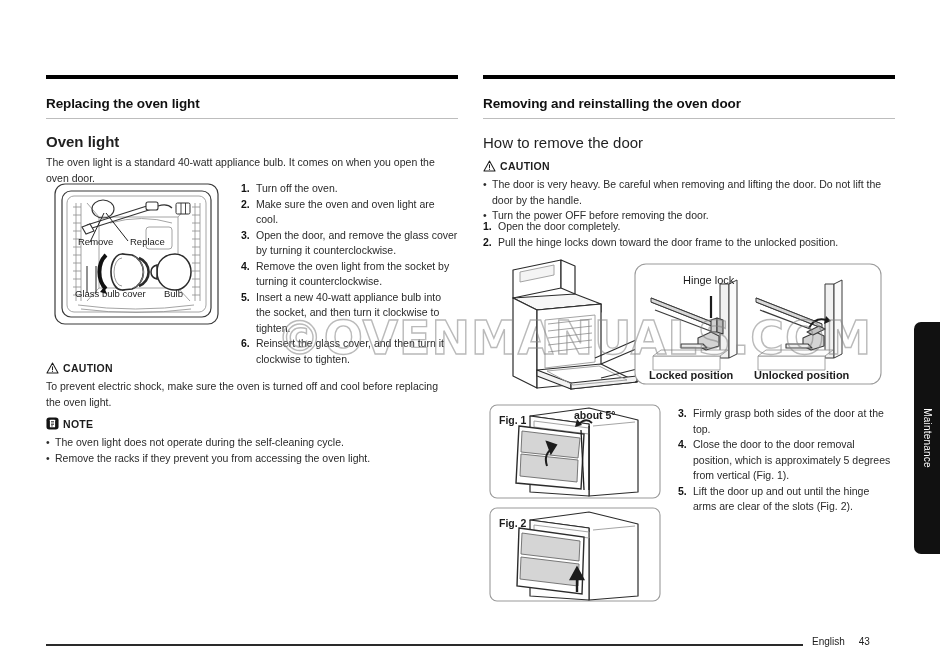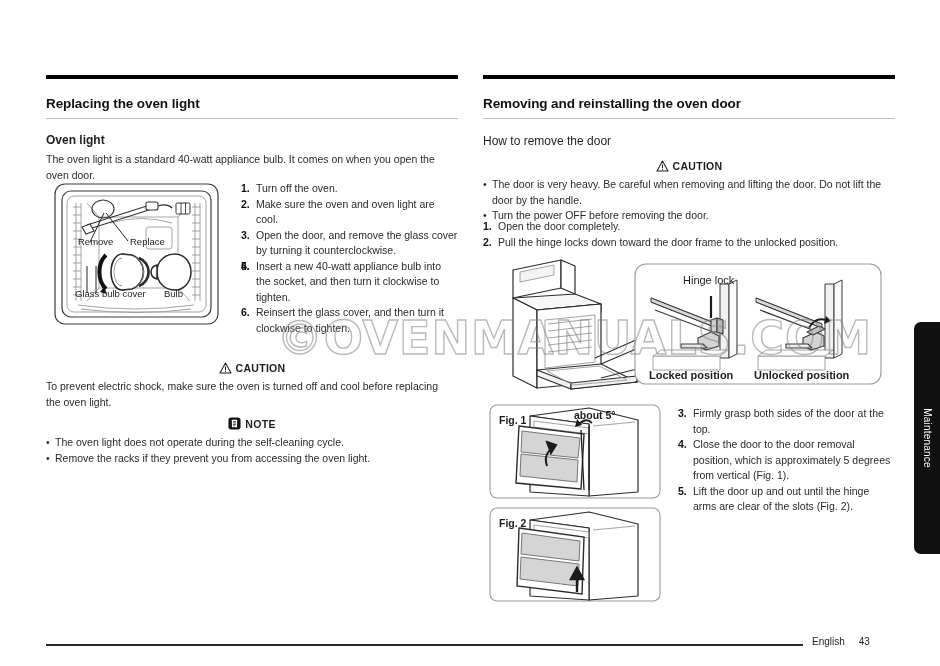--- a/index.html
+++ b/index.html
@@ -72,21 +72,21 @@
   .sec-rule {
     position: absolute;
     top: 118px;
     left: 0;
     width: 412px;
     height: 1px;
     background: #bdbdbd;
   }
 
   .sub-head {
-    font-size: 12px;
+    font-size: 15px;
     font-weight: bold;
     color: #1f1f1f;
     margin: 0 0 5px 0;
   }
   .sub-head.plain { font-weight: normal; }
 
   p.body, .body {
     font-size: 10.5px;
     line-height: 15.5px;
     color: #2a2a2a;
@@ -153,21 +153,20 @@
   }
 
   .lc-caution { position: absolute; top: 362px; left: 0; width: 412px; }
   .lc-note    { position: absolute; top: 417px; left: 0; width: 412px; }
 
   .adm {
     display: flex;
     align-items: center;
     gap: 4px;
     margin-bottom: 5px;
-    justify-content: center;
   }
   .adm-label {
     font-size: 10.5px;
     font-weight: bold;
     letter-spacing: 0.3px;
     color: #1c1c1c;
   }
   .tri-icon { width: 13px; height: 12px; display: block; }
   .note-icon { width: 13px; height: 13px; display: block; }
 
@@ -347,21 +346,21 @@
           <text x="110" y="114">Bulb</text>
         </g>
       </svg>
     </div>
 
     <div class="lc-steps">
       <ol class="num">
         <li><span class="n">1.</span><span>Turn off the oven.</span></li>
         <li><span class="n">2.</span><span>Make sure the oven and oven light are cool.</span></li>
         <li><span class="n">3.</span><span>Open the door, and remove the glass cover by turning it counterclockwise.</span></li>
-        <li><span class="n">4.</span></li>
+        <li><span class="n">4.</span><span>Remove the oven light from the socket by turning it counterclockwise.</span></li>
         <li><span class="n">5.</span><span>Insert a new 40-watt appliance bulb into the socket, and then turn it clockwise to tighten.</span></li>
         <li><span class="n">6.</span><span>Reinsert the glass cover, and then turn it clockwise to tighten.</span></li>
       </ol>
     </div>
 
     <div class="lc-caution">
       <div class="adm">
         <svg class="tri-icon" viewBox="0 0 14 13">
           <path d="M7 1 L13 12 L1 12 Z" fill="none" stroke="#1c1c1c" stroke-width="1.1" stroke-linejoin="round"></path>
           <path d="M7 5.2 v3.2" stroke="#1c1c1c" stroke-width="1.1" stroke-linecap="round"></path>

